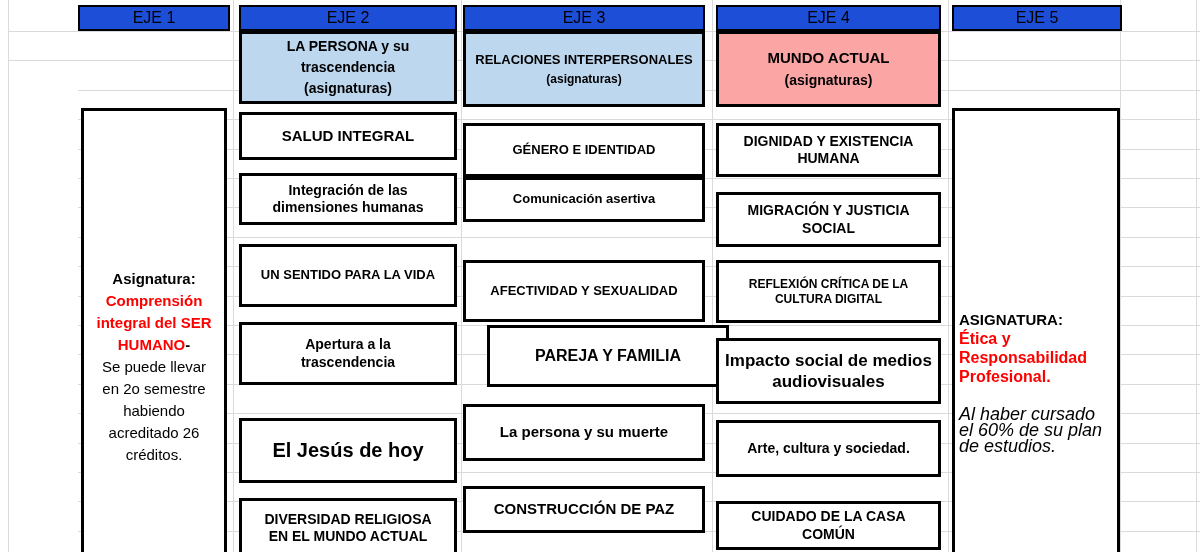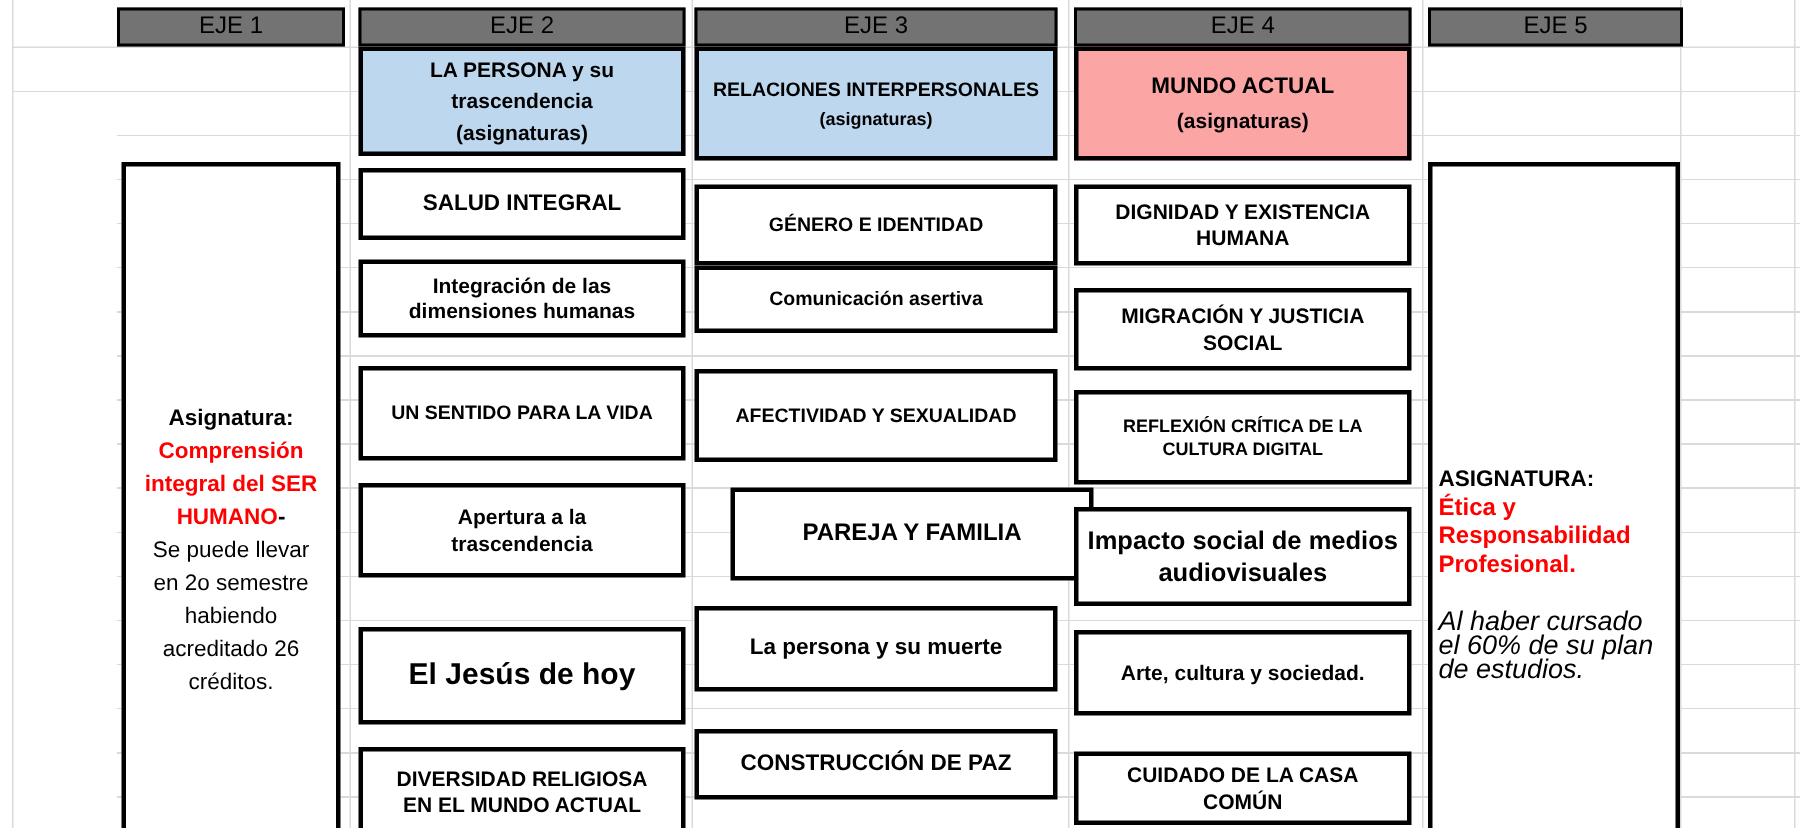--- a/index.html
+++ b/index.html
@@ -12,21 +12,21 @@
     position:absolute;left:78px;top:31px;width:1122px;height:521px;z-index:0;
     background:repeating-linear-gradient(to bottom,#dadada 0 1px,transparent 1px 29.4px);
   }
   .hgrid-top{
     position:absolute;left:8px;top:31px;width:70px;height:31px;z-index:0;
     background:repeating-linear-gradient(to bottom,#dadada 0 1px,transparent 1px 29.4px);
   }
   .vline{position:absolute;top:0;width:1px;height:552px;background:#dadada;z-index:0;}
   
   .hdr{
-    position:absolute;z-index:2;background:#737373;border:2px solid #000;box-sizing:border-box;
+    position:absolute;z-index:2;background:#1d4ed8;border:2px solid #000;box-sizing:border-box;
     display:flex;align-items:center;justify-content:center;font-size:16px;font-weight:400;
   }
   .cat{
     position:absolute;z-index:2;border:3px solid #000;box-sizing:border-box;
     display:flex;flex-direction:column;align-items:center;justify-content:center;
     text-align:center;font-weight:bold;line-height:1.5;
   }
   .subj{
     position:absolute;z-index:2;background:#fff;border:3px solid #000;box-sizing:border-box;
     display:flex;align-items:center;justify-content:center;text-align:center;
@@ -122,21 +122,21 @@
   <div class="subj fs14" style="left:239px;top:498px;width:218px;height:60px">
       <span style="max-width:190px">DIVERSIDAD RELIGIOSA EN EL MUNDO ACTUAL</span>
     </div>
 
   <div class="subj fs13" style="left:463px;top:123px;width:242px;height:54px">
       <span>GÉNERO E IDENTIDAD</span>
     </div>
   <div class="subj fs13" style="left:463px;top:177px;width:242px;height:45px">
       <span>Comunicación asertiva</span>
     </div>
-  <div class="subj fs13" style="left:463px;top:246px;width:242px;height:62px">
+  <div class="subj fs13" style="left:463px;top:260px;width:242px;height:62px">
       <span>AFECTIVIDAD Y SEXUALIDAD</span>
     </div>
   <div class="subj fs16" style="left:487px;top:325px;width:242px;height:62px">
       <span>PAREJA Y FAMILIA</span>
     </div>
   <div class="subj fs15" style="left:463px;top:404px;width:242px;height:57px">
       <span>La persona y su muerte</span>
     </div>
   <div class="subj fs15" style="left:463px;top:486px;width:242px;height:47px">
       <span>CONSTRUCCIÓN DE PAZ</span>

